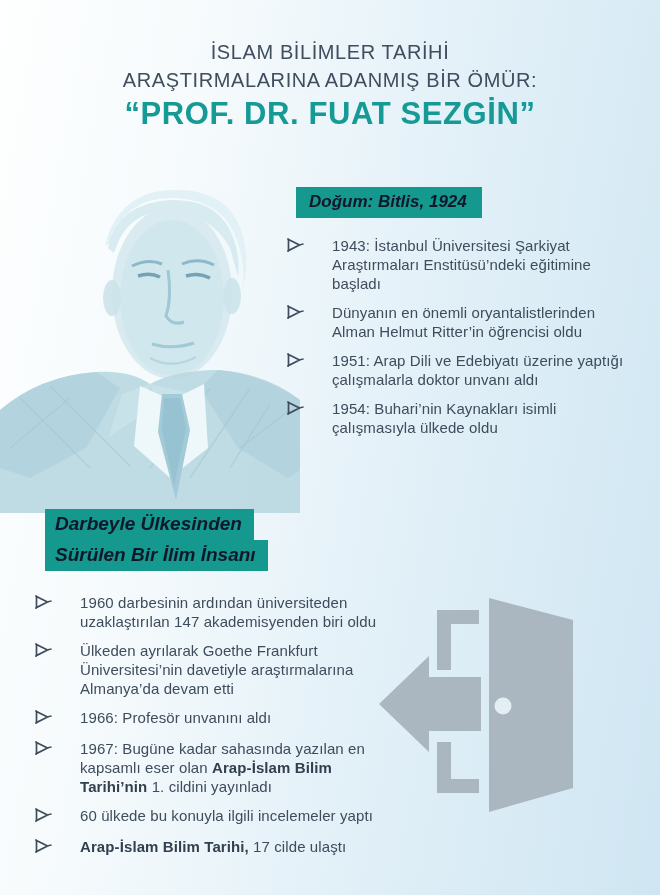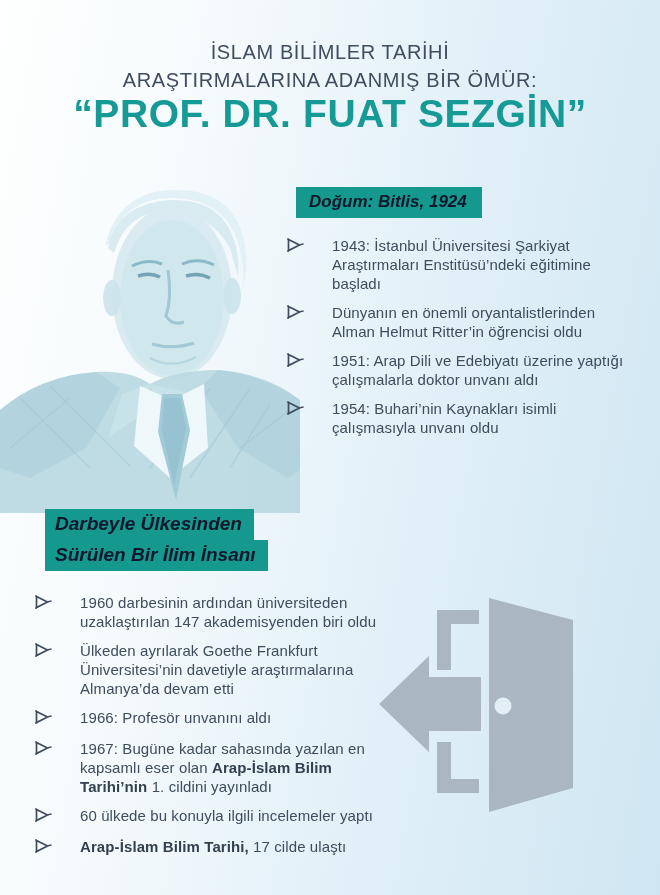--- a/index.html
+++ b/index.html
@@ -8,21 +8,21 @@
     position:relative; width:660px; height:895px; margin:0 auto; overflow:hidden;
     background:linear-gradient(100deg,#feffff 0%,#f5fafc 28%,#e2f0f8 60%,#cfe6f2 100%);
   }
   
   .header{position:absolute; top:38px; left:0; width:660px; text-align:center;}
   .kicker{
     font-size:20px; line-height:28px; letter-spacing:.6px; font-weight:500;
     color:#3f4d5e; margin:0;
   }
   .title{
-    font-size:39px; line-height:36px; letter-spacing:.6px; font-weight:800;
+    font-size:31px; line-height:36px; letter-spacing:.6px; font-weight:800;
     color:#169a96; margin:2px 0 0 0;
   }
   
   .badge{
     display:inline-block; background:#15988e; color:#0f172a;
     font-style:italic; font-weight:700;
   }
   .birth-badge{position:absolute; left:296px; top:187px; font-size:17px; padding:5px 15px 6px 13px;}
   .exile-badge{position:absolute; left:45px; top:509px; line-height:0;}
   .exile-badge .badge{font-size:19px; padding:4px 12px 5px 10px; line-height:22px; display:table;}
@@ -118,21 +118,21 @@
           </svg></span>
         <p class="txt"><span>1951: Arap Dili ve Edebiyatı üzerine yaptığı çalışmalarla doktor unvanı aldı</span></p>
       </div>
       <div class="li">
         <span class="bullet"><svg width="20" height="16" viewBox="0 0 20 16">
             <path d="M3.5 2.5 L14.5 8 L3.5 13.5 Z" fill="none" stroke="#3e4c5c" stroke-width="1.7" stroke-linejoin="miter"></path>
             <line x1="15" y1="7.6" x2="18.6" y2="7" stroke="#3e4c5c" stroke-width="1.4"></line>
             <line x1="3" y1="1.2" x2="3" y2="3" stroke="#3e4c5c" stroke-width="1.2"></line>
             <line x1="3" y1="13" x2="3" y2="15" stroke="#3e4c5c" stroke-width="1.2"></line>
           </svg></span>
-        <p class="txt"><span>1954: Buhari’nin Kaynakları isimli çalışmasıyla unvanı oldu</span></p>
+        <p class="txt"><span>1954: Buhari’nin Kaynakları isimli çalışmasıyla ülkede oldu</span></p>
       </div>
     </div>
 
   <div class="exile-badge">
     <span class="badge">Darbeyle Ülkesinden</span>
     <span class="badge">Sürülen Bir İlim İnsanı</span>
   </div>
 
   <div class="list list-exile">
       <div class="li">

